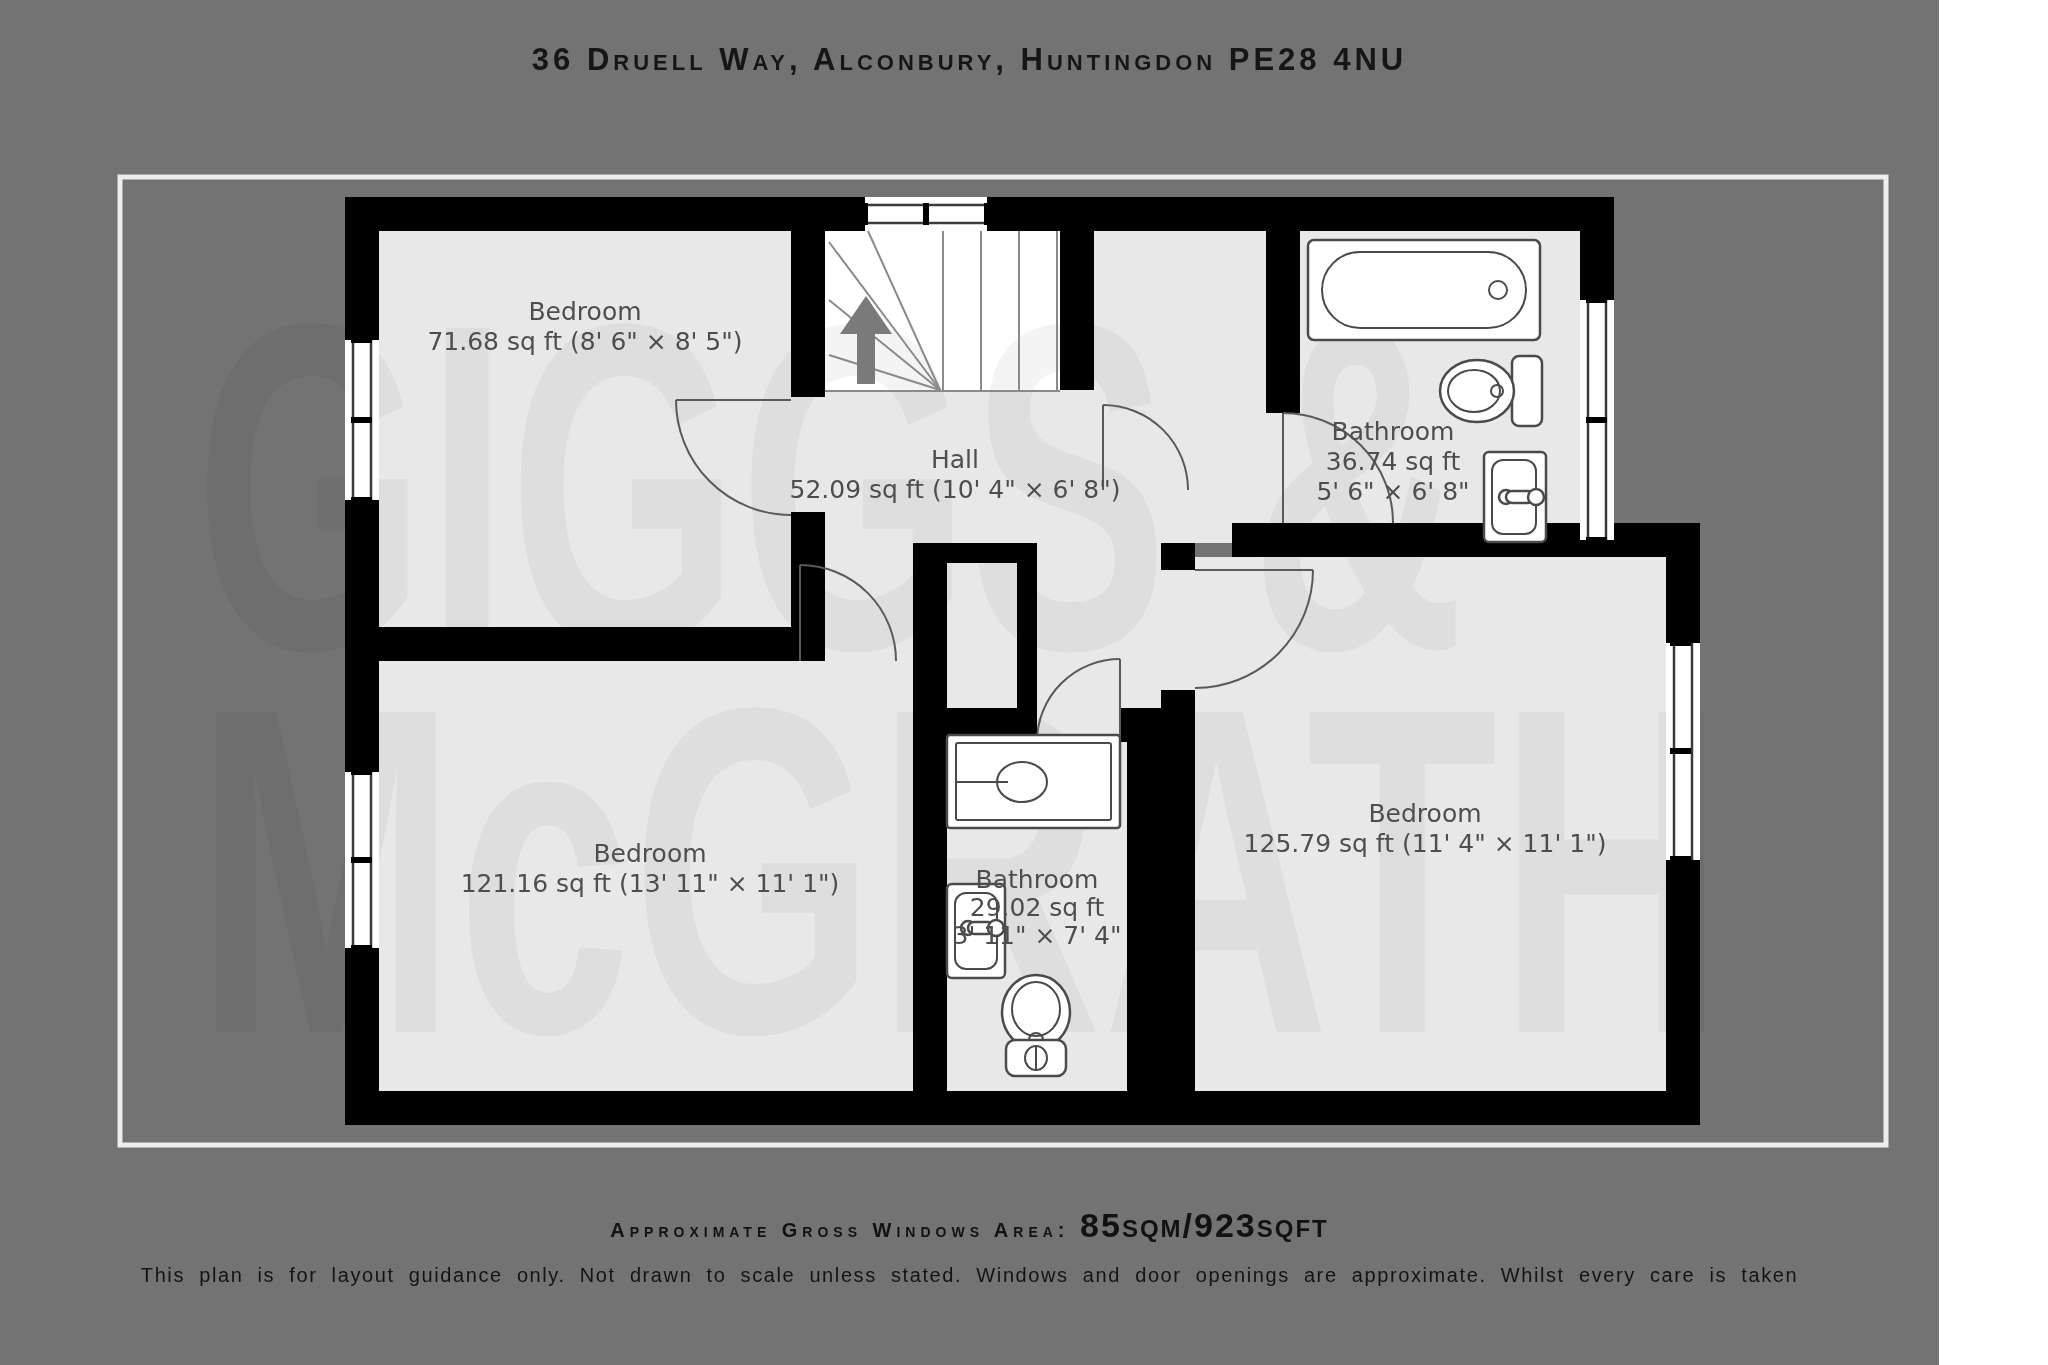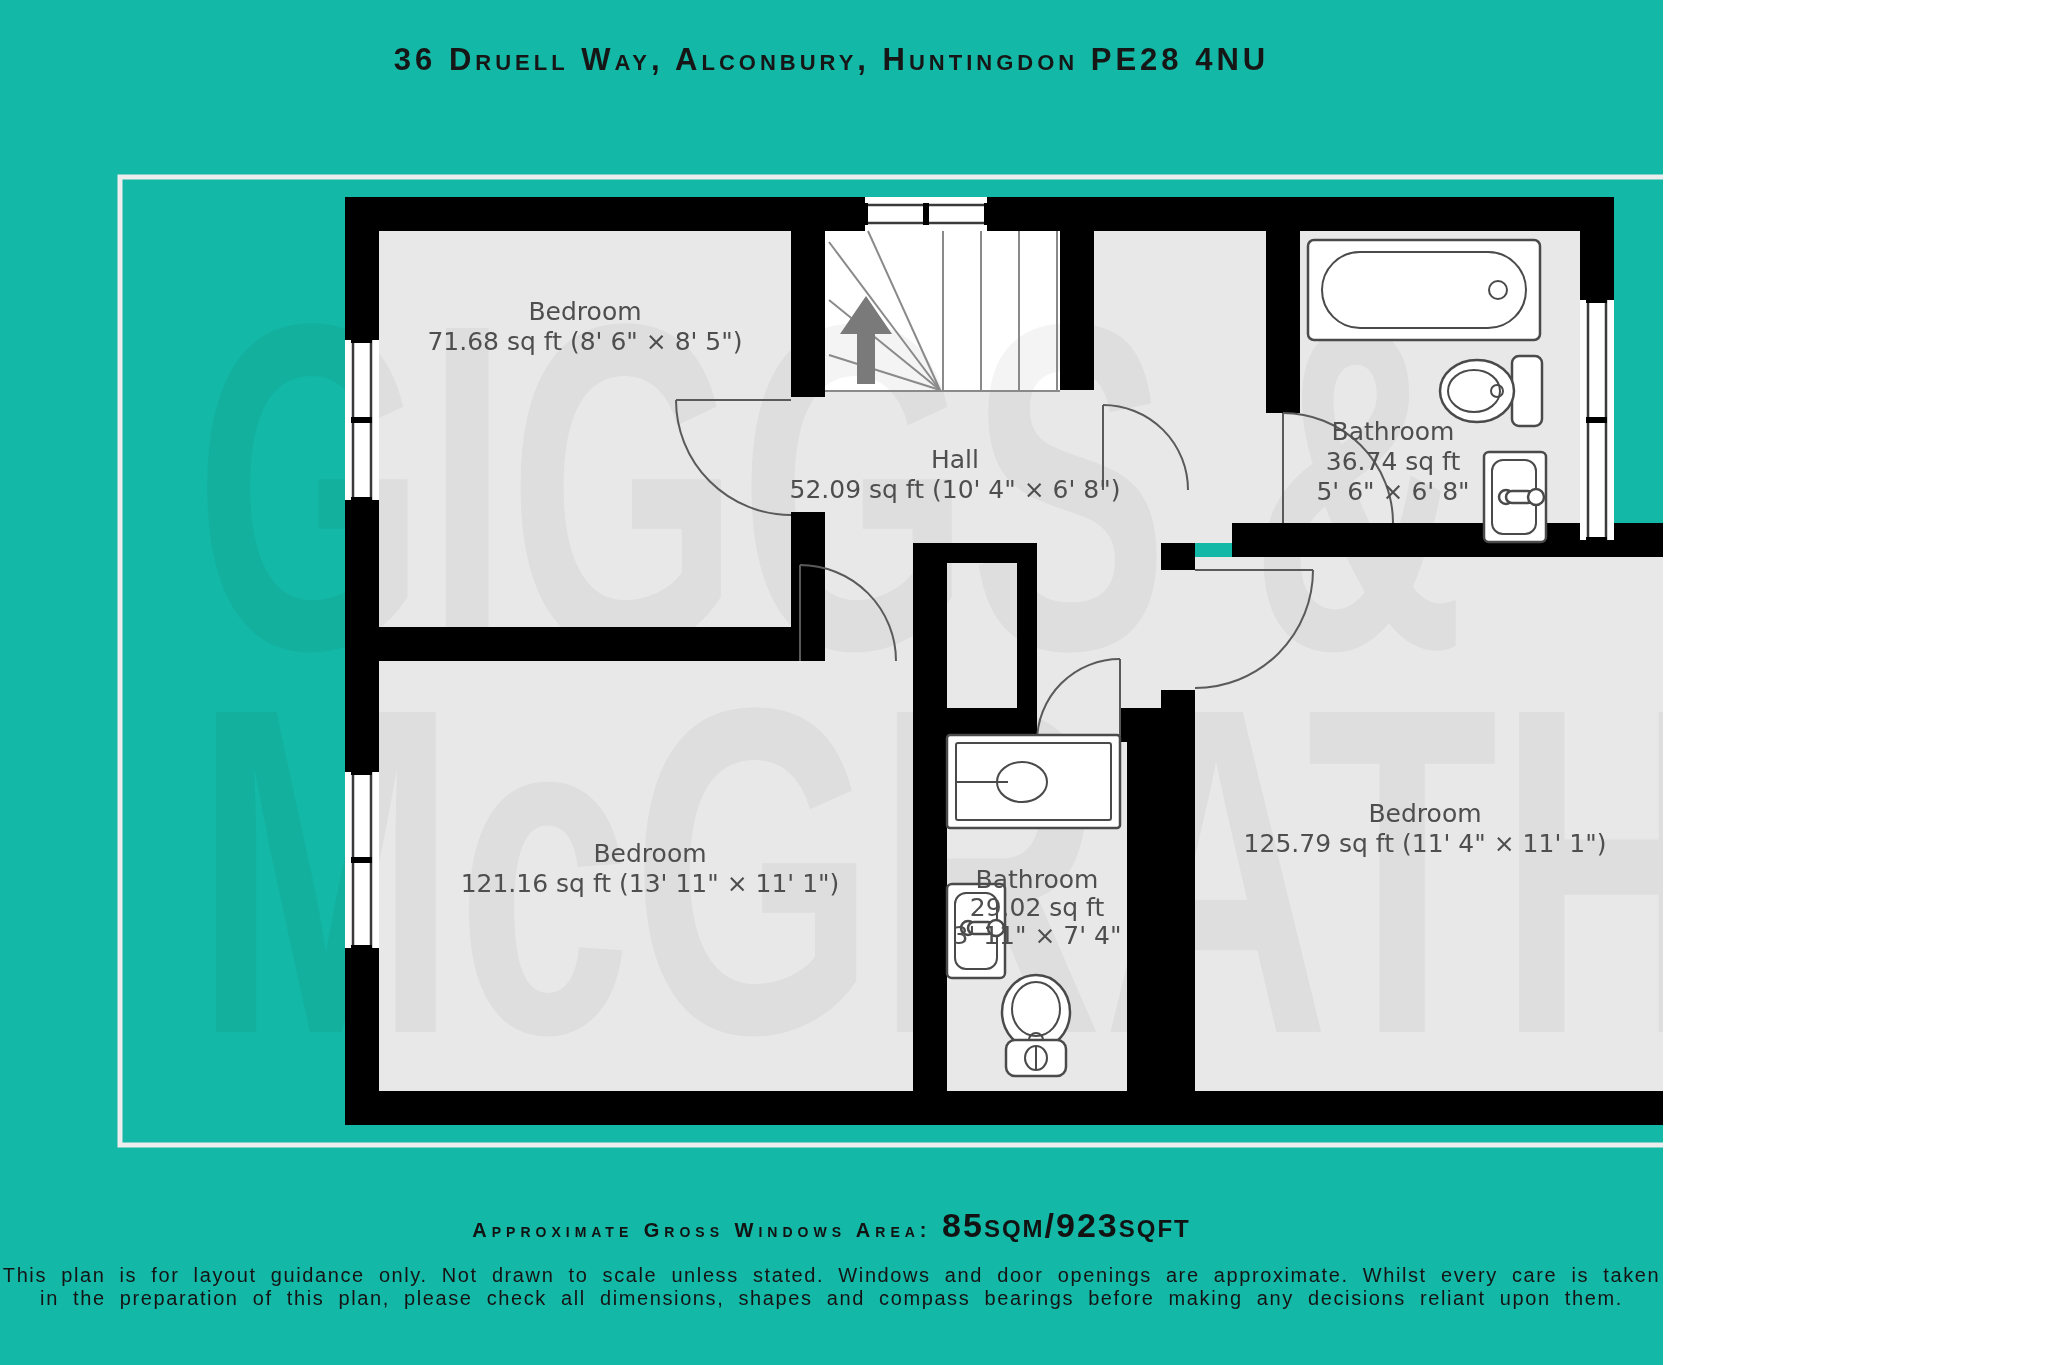--- a/index.html
+++ b/index.html
@@ -1,16 +1,16 @@
 <!DOCTYPE html>
 <html><head>
 <meta charset="utf-8">
 <style>
   html,body { margin:0; padding:0; background:#ffffff; }
-  .page { position:relative; width:1663px; height:1365px; background:#14b8a6;
+  .page { position:relative; width:1939px; height:1365px; background:#737373;
           font-family:"Liberation Sans", sans-serif; overflow:hidden; }
   .title { position:absolute; top:42px; left:0; width:100%; text-align:center;
            font-size:31px; font-weight:bold; font-variant:small-caps;
            letter-spacing:4px; color:#161616; }
   svg.plan { position:absolute; left:0; top:0; }
   .area-line { position:absolute; top:1206px; left:0; width:100%; text-align:center;
                font-variant:small-caps; letter-spacing:5px; color:#121212;
                font-weight:600; font-size:20px; }
   .area-line .value { font-size:34px; letter-spacing:2px; }
   .disclaimer { position:absolute; top:1264px; left:0; width:100%; text-align:center;
@@ -230,16 +230,15 @@
       <text class="rlabel" x="1425" y="852">125.79 sq ft (11' 4" × 11' 1")</text>
     </g>
   </svg>
 
   <div class="area-line">
     <span>Approximate Gross Windows Area: </span><span class="value">85sqm/923sqft</span>
   </div>
 
   <div class="disclaimer">
     <div>This plan is for layout guidance only. Not drawn to scale unless stated. Windows and door openings are approximate. Whilst every care is taken</div>
-    <div>in the preparation of this plan, please check all dimensions, shapes and compass bearings before making any decisions reliant upon them.</div>
   </div>
 
 </div>
 
 </body></html>

